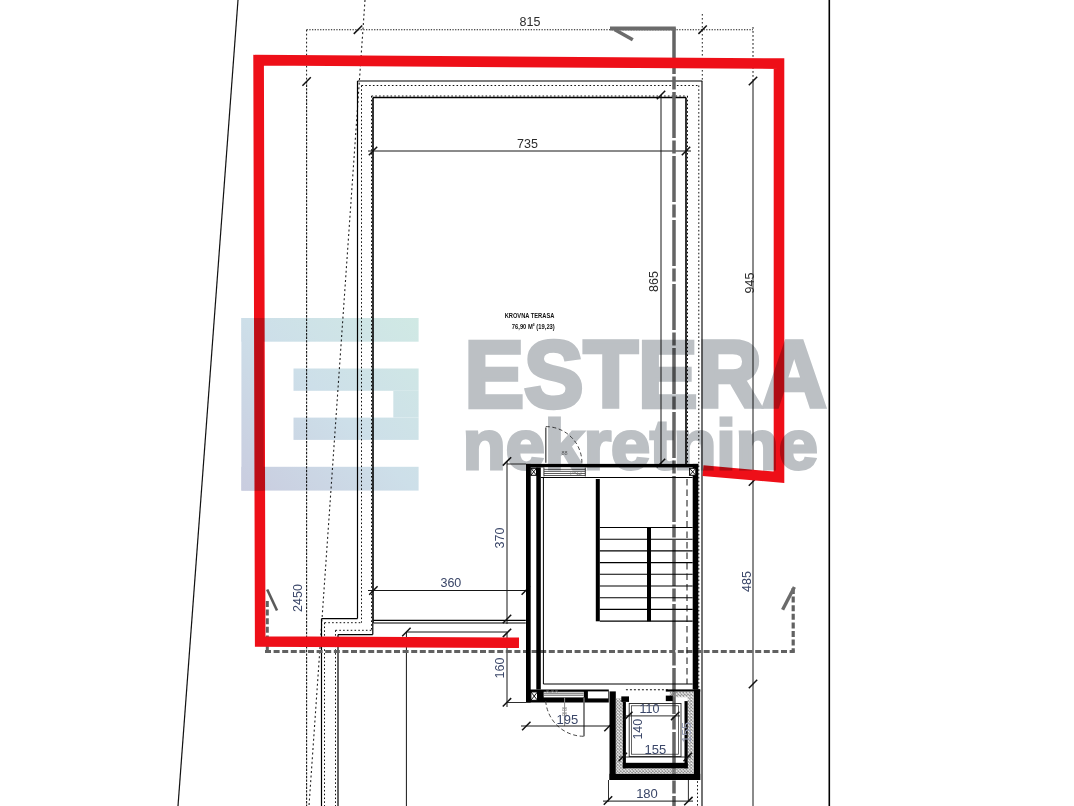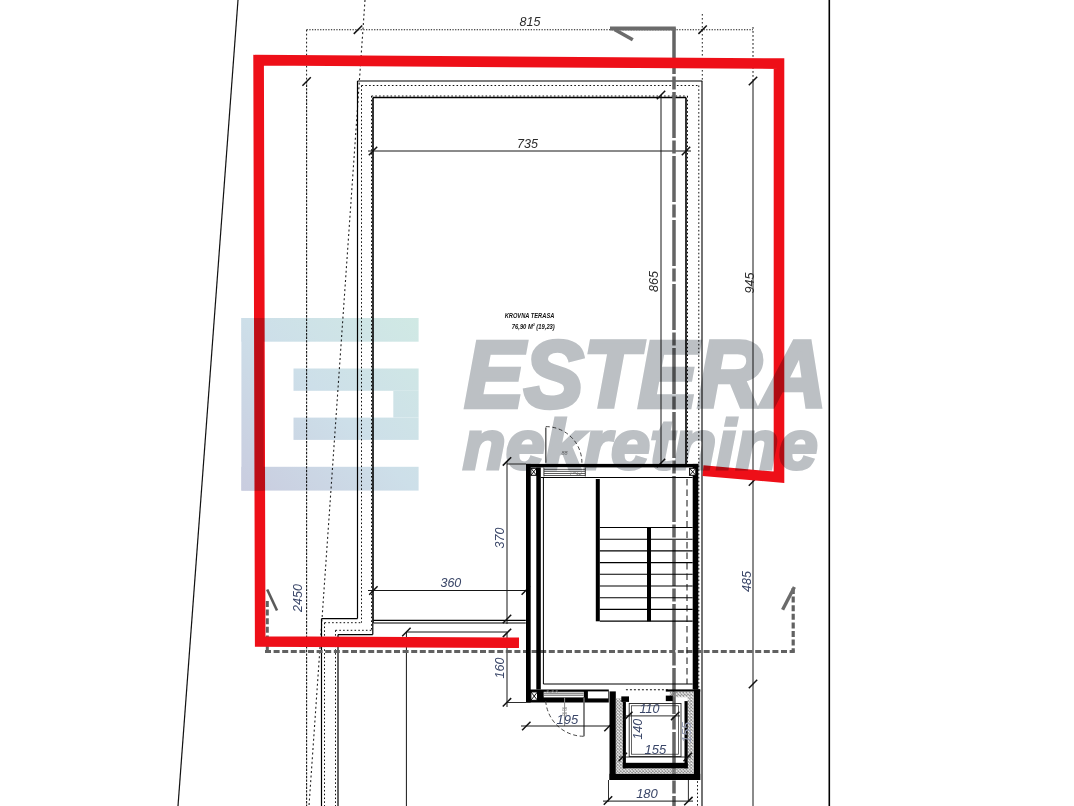--- a/index.html
+++ b/index.html
@@ -1,15 +1,15 @@
 <!DOCTYPE html>
 <html><head><meta charset="utf-8">
 <style>
 html,body{margin:0;padding:0;background:#fff;}
-#wrap{position:relative;width:1074px;height:806px;background:#fff;overflow:hidden;font-style:italic;}
+#wrap{position:relative;width:1074px;height:806px;background:#fff;overflow:hidden;}
 svg{position:absolute;left:0;top:0;}
 text{font-family:"Liberation Sans", sans-serif;}
 </style></head><body>
 <div id="wrap">
 <svg width="1074" height="806" viewBox="0 0 1074 806">
 <defs>
 <pattern id="xh" width="3.2" height="3.2" patternUnits="userSpaceOnUse">
  <path d="M0,0 L3.2,3.2 M3.2,0 L0,3.2" stroke="#8e8e8e" stroke-width="0.9" fill="none"></path>
 </pattern>
 <linearGradient id="lg" gradientUnits="userSpaceOnUse" x1="241" y1="491" x2="419" y2="318">

